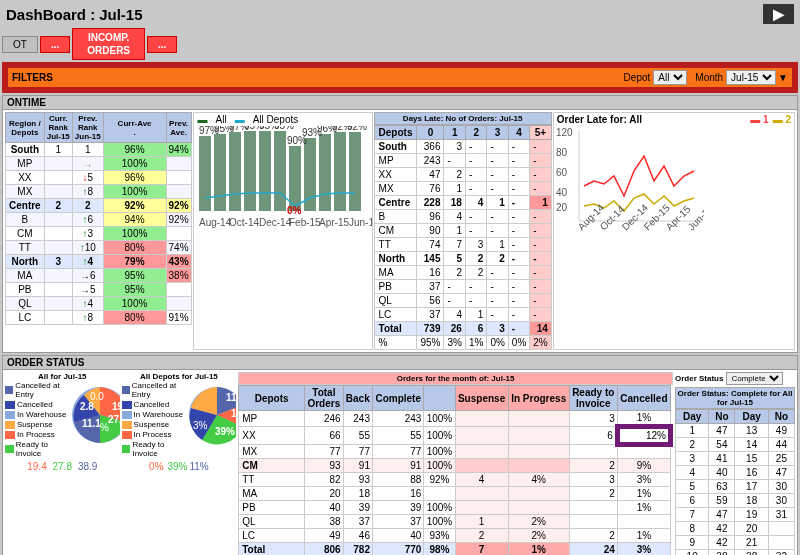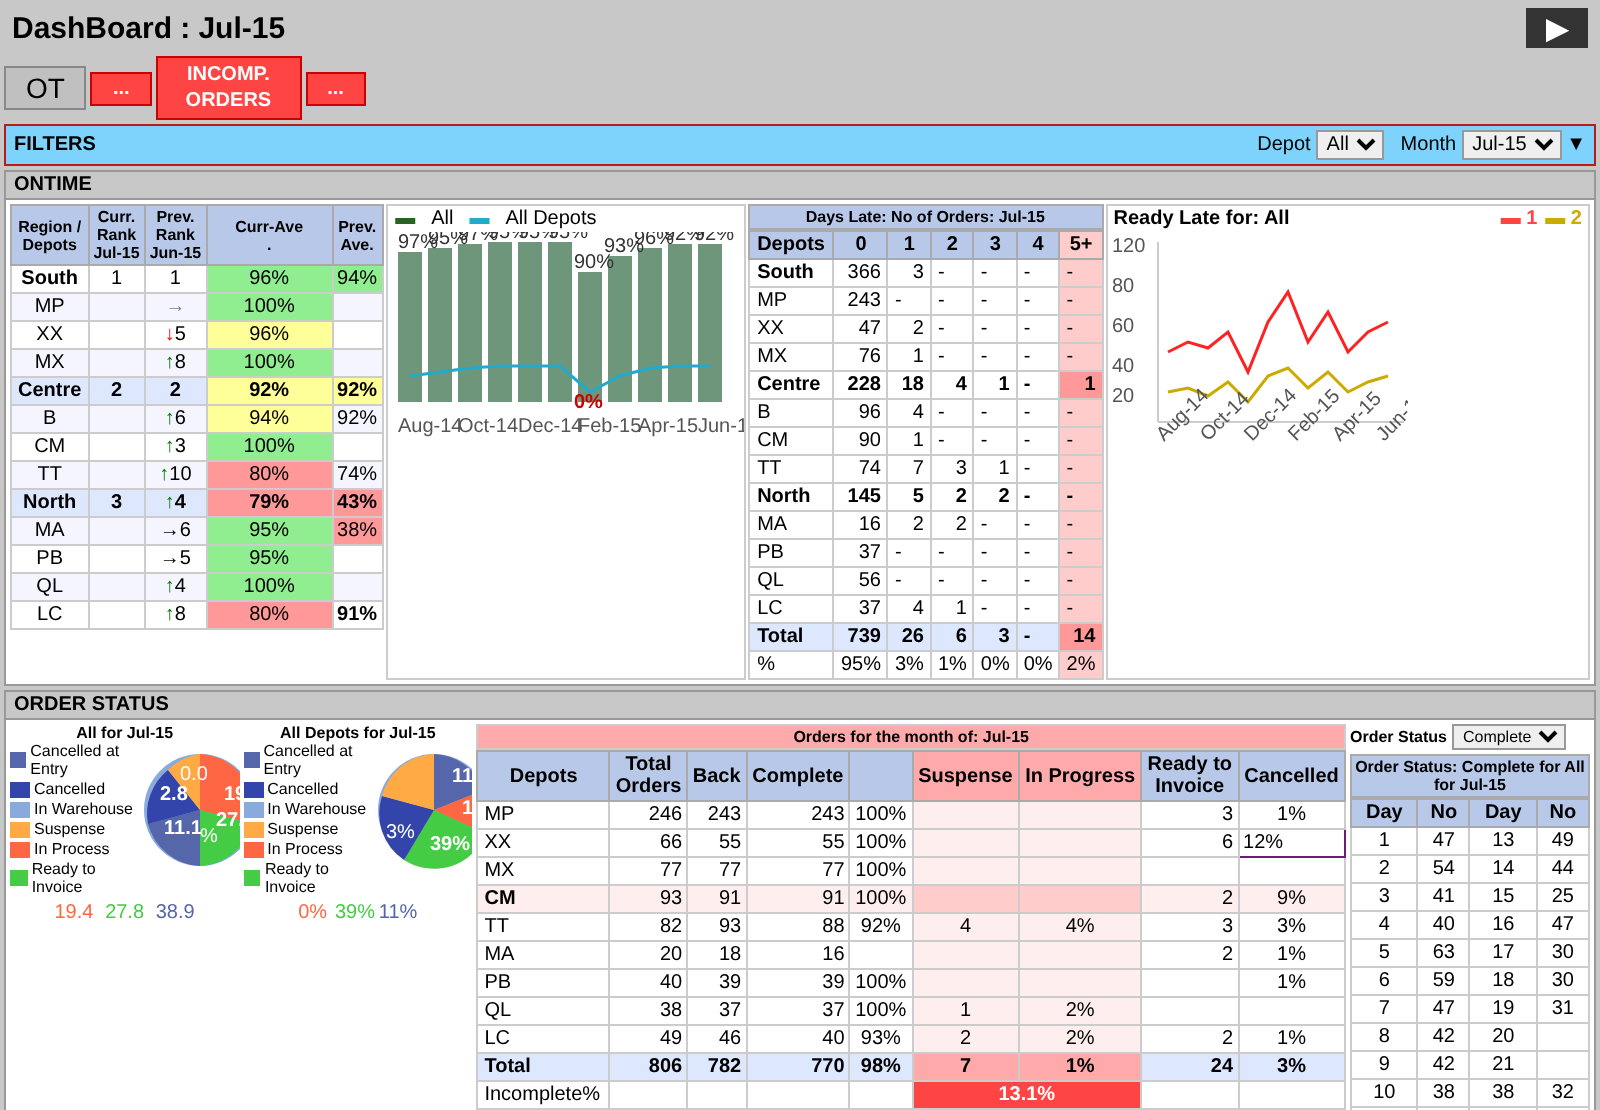--- a/index.html
+++ b/index.html
@@ -7,21 +7,21 @@
     
     .main-container { width: 800px; height: 555px; background: #c8c8c8; padding: 2px; }
     
     
     .header { display: flex; align-items: center; background: #c8c8c8; padding: 2px 4px; margin-bottom: 2px; }
     
     
     .top-buttons { display: flex; gap: 2px; margin-bottom: 2px; align-items: center; }
     
     
-    .filters-bar { background: #7dd3fc; border: 1px solid #b91c1c; padding: 2px 4px; display: flex; align-items: center; margin-bottom: 2px; }
+    .filters-bar { background: #f97316; border: 6px solid #b91c1c; padding: 2px 4px; display: flex; align-items: center; margin-bottom: 2px; }
     
     
     .section { background: white; border: 1px solid #999; margin-bottom: 2px; }
     .section-title { background: #c8c8c8; border-bottom: 1px solid #999; padding: 1px 4px; font-weight: bold; font-size: 10px; }
     
     
     .data-table { border-collapse: collapse; font-size: 9px; }
     .data-table th { background: #b8c8e8; border: 1px solid #aaa; padding: 1px 2px; text-align: center; font-weight: bold; }
     .data-table td { border: 1px solid #ccc; padding: 1px 2px; text-align: center; }
     .data-table tr:nth-child(even) td { background: #f5f5ff; }
@@ -38,21 +38,21 @@
 
 <div class="main-container">
 
   <div class="header">
     <span style="font-size:15px; font-weight:bold; margin-right:4px;">DashBoard :</span>
     <span style="font-size:15px; font-weight:bold; flex:1;">Jul-15</span>
     <button style="background:#333; color:white; border:none; padding:2px 10px; font-size:14px; cursor:pointer; font-weight:bold;">▶</button>
   </div>
 
   <div class="top-buttons">
-    <button style="background:#c0c0c0; border:1px solid #888; padding:2px 10px; font-weight:normal; cursor:pointer; font-size:14px;">OT</button>
+    <button style="background:#c0c0c0; border:1px solid #888; padding:2px 10px; font-weight:normal; cursor:pointer; font-size:10px;">OT</button>
     <button style="background:#ff4444; border:1px solid #cc0000; padding:2px 10px; font-weight:bold; color:white; cursor:pointer; font-size:10px;">...</button>
     <button style="background:#ff4444; border:1px solid #cc0000; padding:2px 14px; font-weight:bold; color:white; cursor:pointer; font-size:10px; line-height:1.3;">INCOMP.<br>ORDERS</button>
     <button style="background:#ff4444; border:1px solid #cc0000; padding:2px 10px; font-weight:bold; color:white; cursor:pointer; font-size:10px;">...</button>
   </div>
 
   <div class="filters-bar">
     <span style="font-weight:bold; font-size:10px; margin-right:8px;">FILTERS</span>
     <div style="flex:1;"></div>
     <span style="margin-right:3px;">Depot</span>
     <select style="font-size:10px; border:1px solid #999;">
@@ -163,21 +163,21 @@
                 <td style="border:1px solid #ccc; padding:1px 2px; text-align:center;"></td>
                 <td style="border:1px solid #ccc; padding:1px 2px; text-align:center;"><span style="color:green;">↑</span>4</td>
                 <td style="border:1px solid #ccc; padding:1px 2px; text-align:center; background:#90ee90;">100%</td>
                 <td style="border:1px solid #ccc; padding:1px 2px;"></td>
               </tr>
             <tr>
                 <td style="border:1px solid #ccc; padding:1px 3px;">LC</td>
                 <td style="border:1px solid #ccc; padding:1px 2px; text-align:center;"></td>
                 <td style="border:1px solid #ccc; padding:1px 2px; text-align:center;"><span style="color:green;">↑</span>8</td>
                 <td style="border:1px solid #ccc; padding:1px 2px; text-align:center; background:#ff9999;">80%</td>
-                <td style="border:1px solid #ccc; padding:1px 2px; text-align:right;font-weight:bold;">91%</td>
+                <td style="border:1px solid #ccc; padding:1px 2px; text-align:right;">91%</td>
               </tr>
           </tbody>
         </table>
       </div>
 
       <div style="flex:0 0 180px; border:1px solid #ccc; background:white; position:relative;">
         <div style="display:flex; align-items:center; gap:8px; padding:1px 4px; font-size:8px;">
           <span style="color:#226622;">▬</span>
             <span>All</span>
           <span style="color:#22aacc;">▬</span>
@@ -371,21 +371,21 @@
                 <td style="border:1px solid #ccc; padding:1px 3px; text-align:right;">0%</td>
                 <td style="border:1px solid #ccc; padding:1px 3px; text-align:right;">0%</td>
                 <td style="border:1px solid #ccc; padding:1px 3px; text-align:right; background:#ffcccc;">2%</td>
               </tr>
           </tbody>
         </table>
       </div>
 
       <div style="flex:1; border:1px solid #ccc; background:white; min-width:120px;">
         <div style="font-size:8px; padding:1px 3px; font-weight:bold; display:flex; justify-content:space-between;">
-          <span>Ready Late for: All</span>
+          <span>Order Late for: All</span>
           <span style="display:flex; gap:4px;">
             <span style="color:#ff4444;">▬ 1</span>
             <span style="color:#ccaa00;">▬ 2</span>
           </span>
         </div>
         <svg width="150" height="110">
 
           <line x1="25" y1="5" x2="25" y2="95" stroke="#ccc" stroke-width="1"></line>
           <line x1="25" y1="95" x2="148" y2="95" stroke="#ccc" stroke-width="1"></line>
 
@@ -509,21 +509,21 @@
               </tr>
             <tr>
                 <td style="border:1px solid #ccc; padding:1px 3px;">XX</td>
                 <td style="border:1px solid #ccc; padding:1px 2px; text-align:right;">66</td>
                 <td style="border:1px solid #ccc; padding:1px 2px; text-align:right;">55</td>
                 <td style="border:1px solid #ccc; padding:1px 2px; text-align:right;">55</td>
                 <td style="border:1px solid #ccc; padding:1px 2px; text-align:center;">100%</td>
                 <td style="border:1px solid #ccc; padding:1px 2px; background:#ffeeee;"></td>
                 <td style="border:1px solid #ccc; padding:1px 2px; background:#ffeeee;"></td>
                 <td style="border:1px solid #ccc; padding:1px 2px; text-align:right;">6</td>
-                <td style="border:1px solid #701a75; padding:1px 2px; text-align:left;">12%</td>
+                <td style="border:5px solid #701a75; padding:1px 2px; text-align:right;">12%</td>
               </tr>
             <tr>
                 <td style="border:1px solid #ccc; padding:1px 3px;">MX</td>
                 <td style="border:1px solid #ccc; padding:1px 2px; text-align:right;">77</td>
                 <td style="border:1px solid #ccc; padding:1px 2px; text-align:right;">77</td>
                 <td style="border:1px solid #ccc; padding:1px 2px; text-align:right;">77</td>
                 <td style="border:1px solid #ccc; padding:1px 2px; text-align:center;">100%</td>
                 <td style="border:1px solid #ccc; padding:1px 2px; background:#ffeeee;"></td>
                 <td style="border:1px solid #ccc; padding:1px 2px; background:#ffeeee;"></td>
                 <td style="border:1px solid #ccc; padding:1px 2px;"></td>

